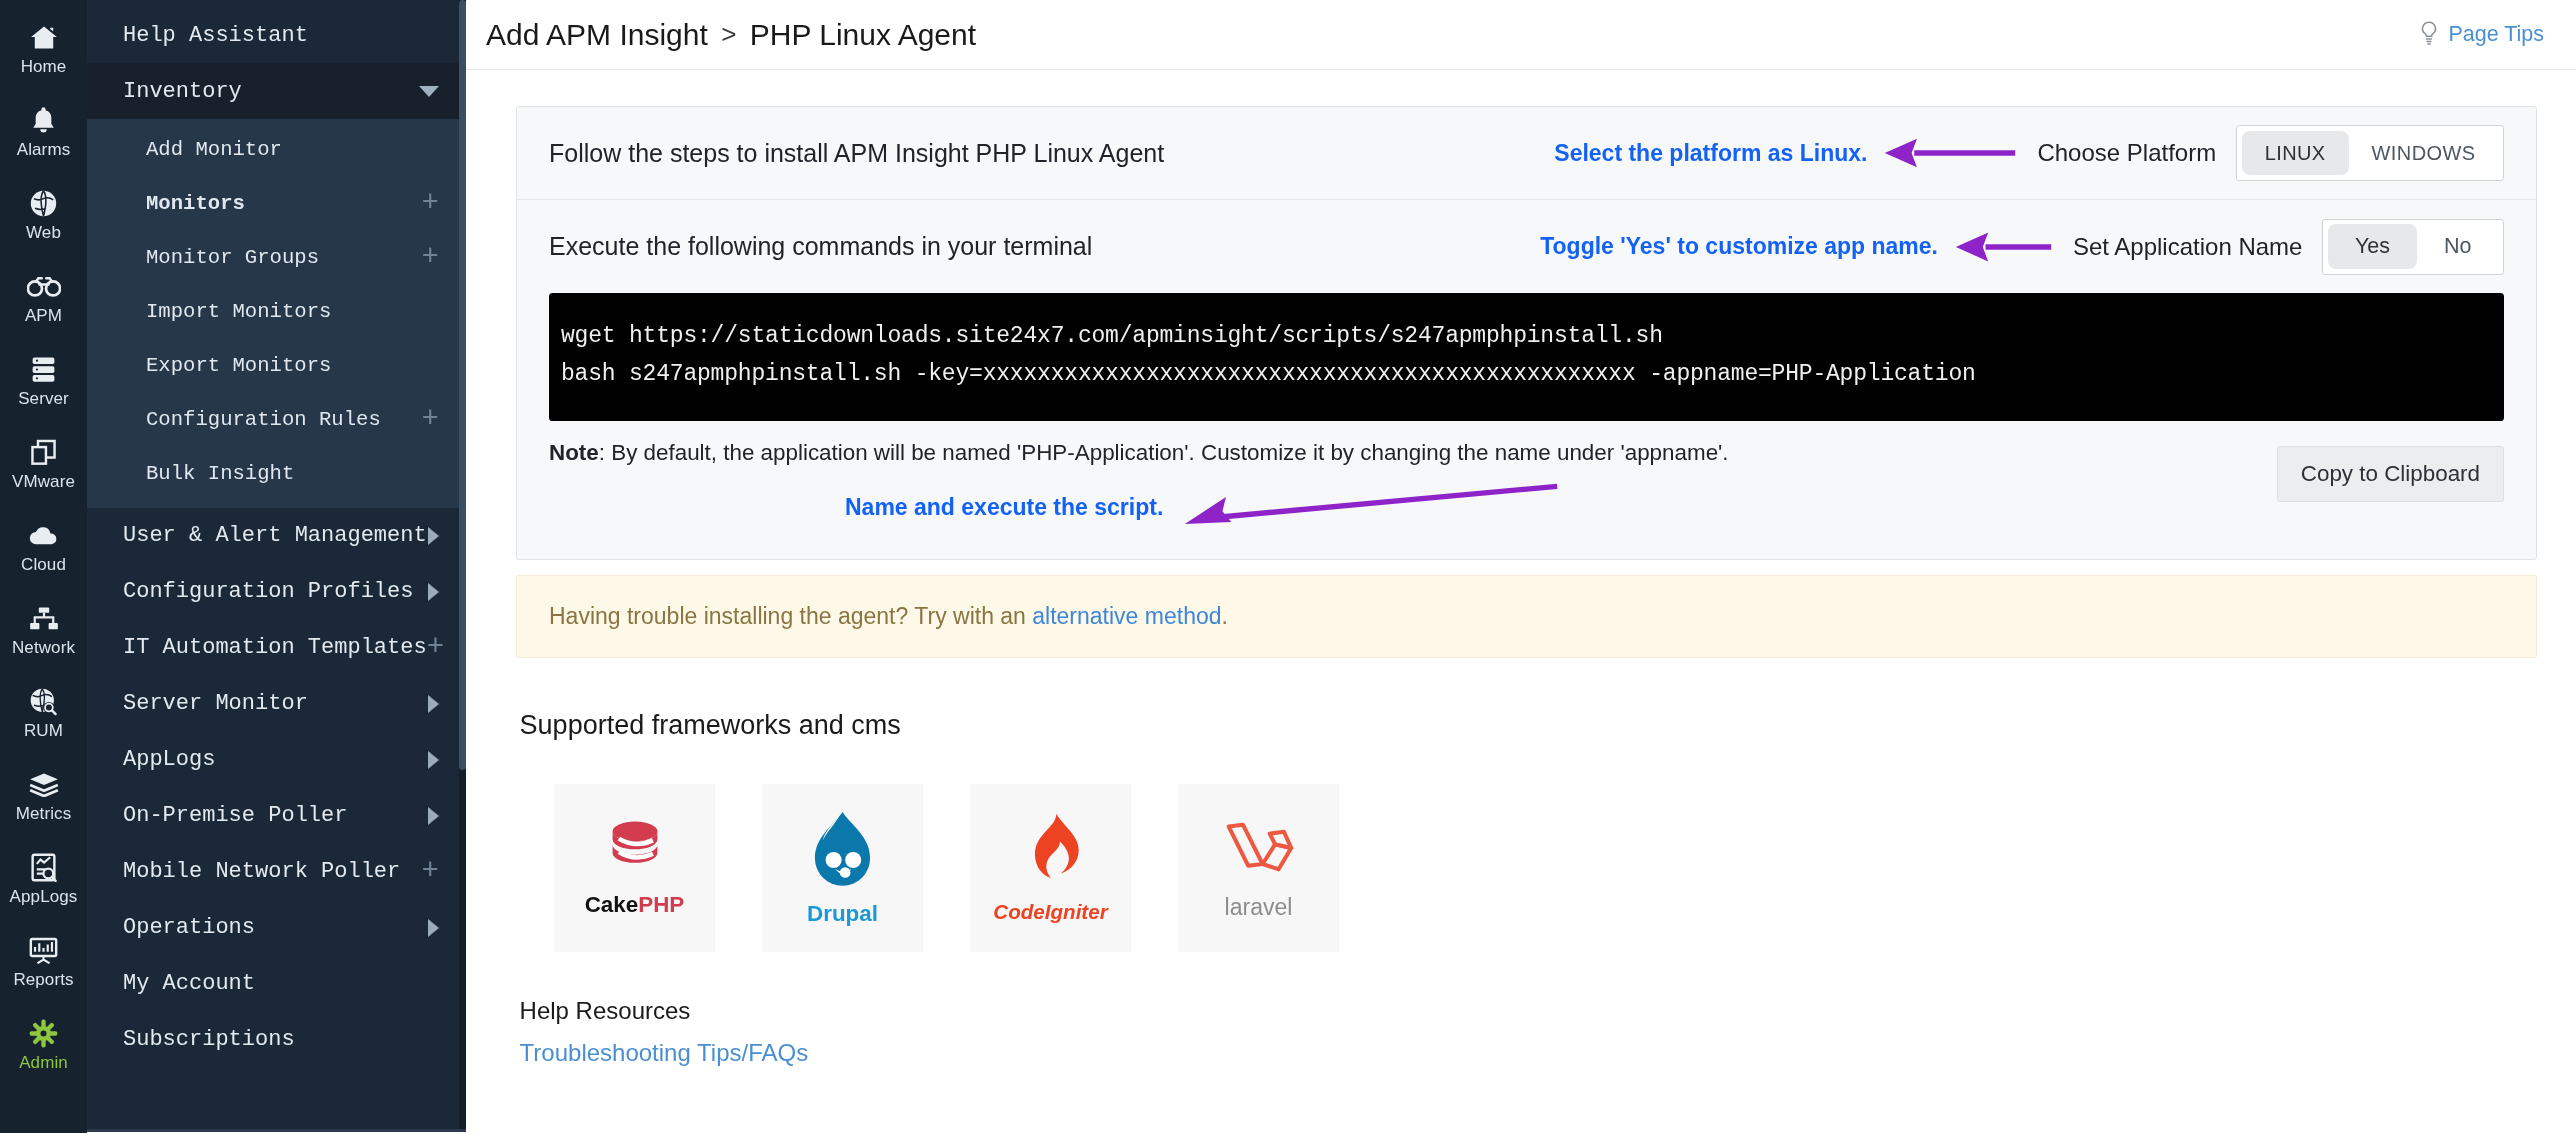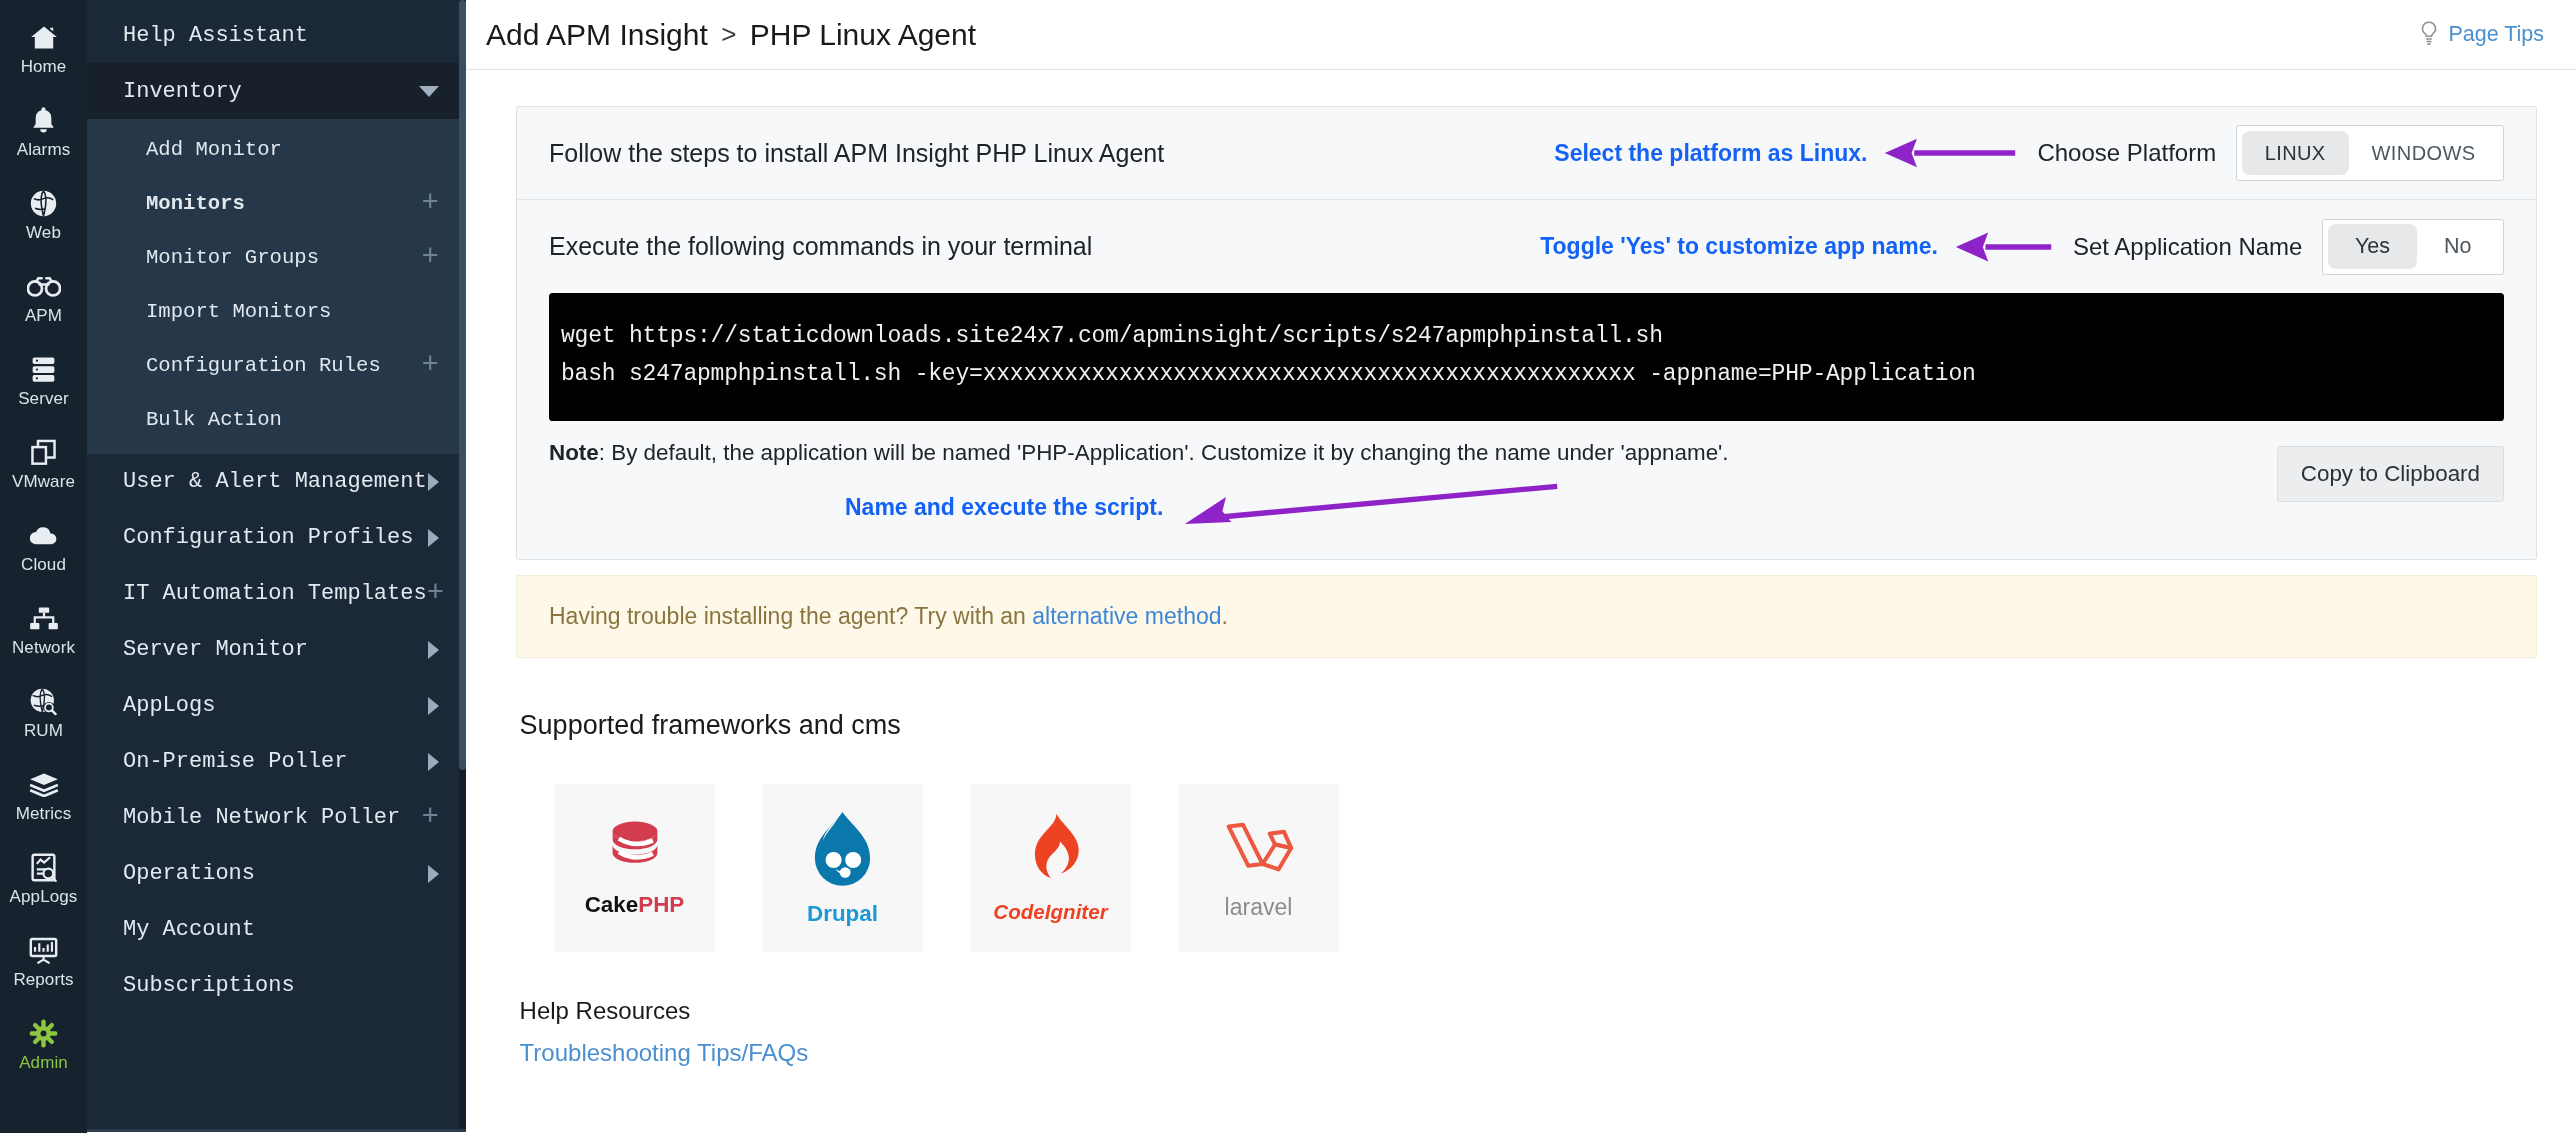--- a/index.html
+++ b/index.html
@@ -371,25 +371,28 @@
         <span class="plus-ico">+</span>
       </div>
       <div class="menu-row sub">
         <span class="mlabel">Monitor Groups</span>
         <span class="plus-ico">+</span>
       </div>
       <div class="menu-row sub">
         <span class="mlabel">Import Monitors</span>
       </div>
       <div class="menu-row sub">
+        <span class="mlabel">Export Monitors</span>
+      </div>
+      <div class="menu-row sub">
         <span class="mlabel">Configuration Rules</span>
         <span class="plus-ico">+</span>
       </div>
       <div class="menu-row sub">
-        <span class="mlabel">Bulk Action</span>
+        <span class="mlabel">Bulk Insight</span>
       </div>
     </div>
 
     <div class="menu-row level1">
       <span class="mlabel">User &amp; Alert Management</span>
       <span class="caret-right"></span>
     </div>
     <div class="menu-row level1">
       <span class="mlabel">Configuration Profiles</span>
       <span class="caret-right"></span>

